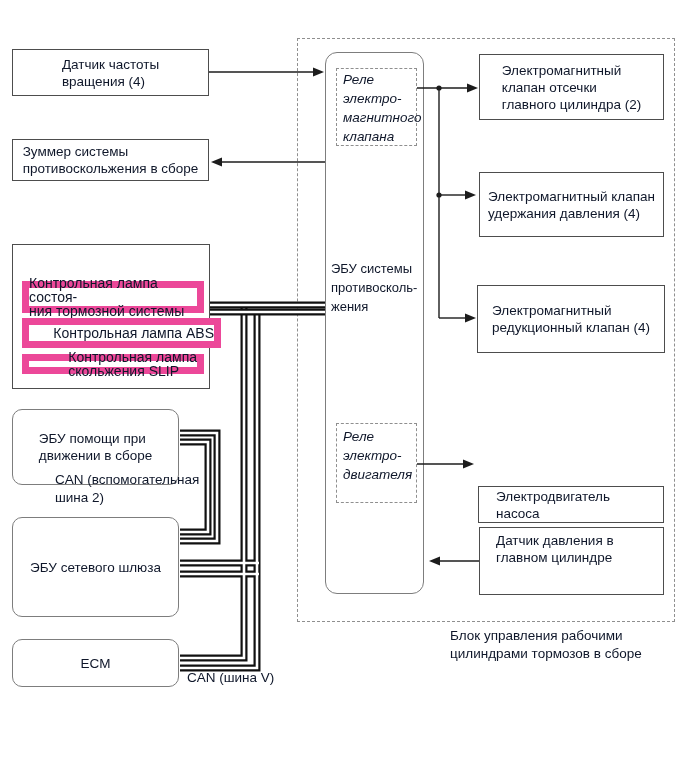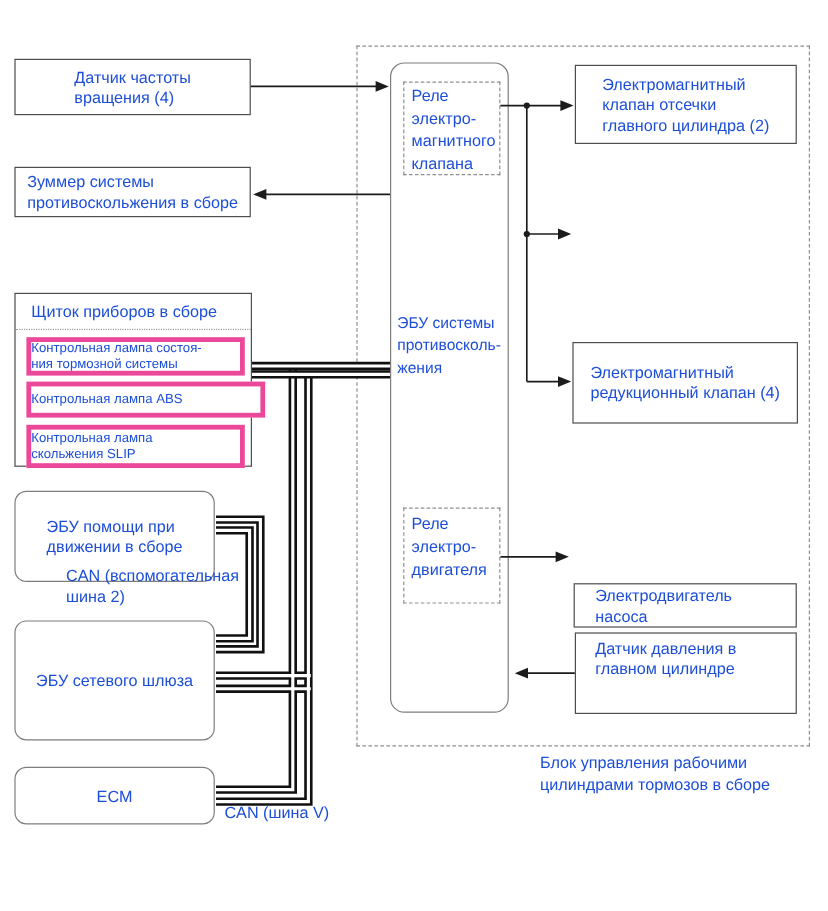--- a/index.html
+++ b/index.html
@@ -1,41 +1,41 @@
 <!DOCTYPE html>
 <html><head>
 <meta charset="utf-8">
 <style>
   html,body{margin:0;padding:0;background:#fff;}
   #stage{position:relative;width:690px;height:759px;background:#ffffff;overflow:hidden;
-         font-family:"Liberation Sans","DejaVu Sans",sans-serif;color:#1d4ed8;}
+         font-family:"Liberation Sans","DejaVu Sans",sans-serif;color:#0f172a;}
   .txt{white-space:pre-line;text-align:left;}
   
   .rect{position:absolute;background:#fff;border:1px solid #4d4d4d;box-sizing:border-box;
         display:flex;align-items:center;justify-content:center;
         font-size:13.5px;line-height:17px;z-index:2;}
   
   .round{position:absolute;background:#fff;border:1px solid #7d7d7d;border-radius:10px;
          box-sizing:border-box;display:flex;align-items:center;justify-content:center;
          font-size:13.5px;line-height:17px;z-index:2;}
-  .dashedbox{position:absolute;border:1px dashed #8f8f8f;box-sizing:border-box;z-index:1;}
+  .dashedbox{position:absolute;border:1px dashed #8f8f8f;box-sizing:border-box;z-index:1;font-style:italic;}
   .label{position:absolute;font-size:13.5px;line-height:17.5px;z-index:2;}
   
   #n-sensor{left:12px;top:49px;width:197px;height:47px}
   #n-buzzer{left:12px;top:139px;width:197px;height:42px}
   #n-panel{left:12px;top:244px;width:198px;height:145px;position:absolute;background:#fff;
            border:1px solid #4d4d4d;box-sizing:border-box;z-index:2;}
   #panel-title{position:absolute;left:0;top:0;width:100%;height:30px;box-sizing:border-box;
            padding:7px 0 0 13px;font-size:13.5px;border-bottom:1px dotted #999;}
-  .lamp{position:absolute;background:#fff;border:4px solid #ec4899;box-sizing:border-box;
-        display:flex;align-items:center;justify-content:flex-start;
-        font-size:11px;line-height:14px;}
+  .lamp{position:absolute;background:#fff;border:7px solid #ec4899;box-sizing:border-box;
+        display:flex;align-items:center;justify-content:flex-end;
+        font-size:14px;line-height:14px;}
   #n-lamp1{left:9px;top:36px;width:182px;height:32px}
   #n-lamp2{left:9px;top:73px;width:199px;height:30px}
-  #n-lamp3{left:9px;top:109px;width:182px;height:36px}
+  #n-lamp3{left:9px;top:109px;width:182px;height:20px}
   #n-assist{left:12px;top:409px;width:167px;height:76px}
   #n-gateway{left:12px;top:517px;width:167px;height:100px}
   #n-ecm{left:12px;top:639px;width:167px;height:48px}
   #n-ecm .txt{text-align:right;}
   #n-container{left:297px;top:38px;width:378px;height:584px}
   #n-ecu{left:325px;top:52px;width:99px;height:542px;border-radius:12px;z-index:2;}
   #n-relay1{left:336px;top:68px;width:81px;height:78px;z-index:3;padding:1px 0 0 6px;
             font-size:13.5px;line-height:19px;}
   #n-relay2{left:336px;top:423px;width:81px;height:80px;z-index:3;padding:3px 0 0 6px;
             font-size:13.5px;line-height:19px;}
@@ -62,21 +62,20 @@
     <span class="txt">Датчик частоты
 вращения (4)</span>
   </div>
 
   <div class="rect" id="n-buzzer">
     <span class="txt">Зуммер системы
 противоскольжения в сборе</span>
   </div>
 
   <div id="n-panel">
-    <div id="panel-title">Щиток приборов в сборе</div>
     <div class="lamp" id="n-lamp1">
       <span class="txt">Контрольная лампа состоя-
 ния тормозной системы</span>
     </div>
     <div class="lamp" id="n-lamp2">
       <span class="txt">Контрольная лампа ABS</span>
     </div>
     <div class="lamp" id="n-lamp3">
       <span class="txt">Контрольная лампа
 скольжения SLIP</span>
@@ -109,20 +108,24 @@
   <div class="dashedbox" id="n-relay2">
     <span class="txt">Реле
 электро-
 двигателя</span>
   </div>
 
   <div class="rect" id="n-valve1">
     <span class="txt">Электромагнитный
 клапан отсечки
 главного цилиндра (2)</span>
+  </div>
+  <div class="rect" id="n-valve2">
+    <span class="txt">Электромагнитный клапан
+удержания давления (4)</span>
   </div>
   <div class="rect" id="n-valve3">
     <span class="txt">Электромагнитный
 редукционный клапан (4)</span>
   </div>
   <div class="rect" id="n-pump">
     <span class="txt">Электродвигатель
 насоса</span>
   </div>
   <div class="rect" id="n-pressure">

